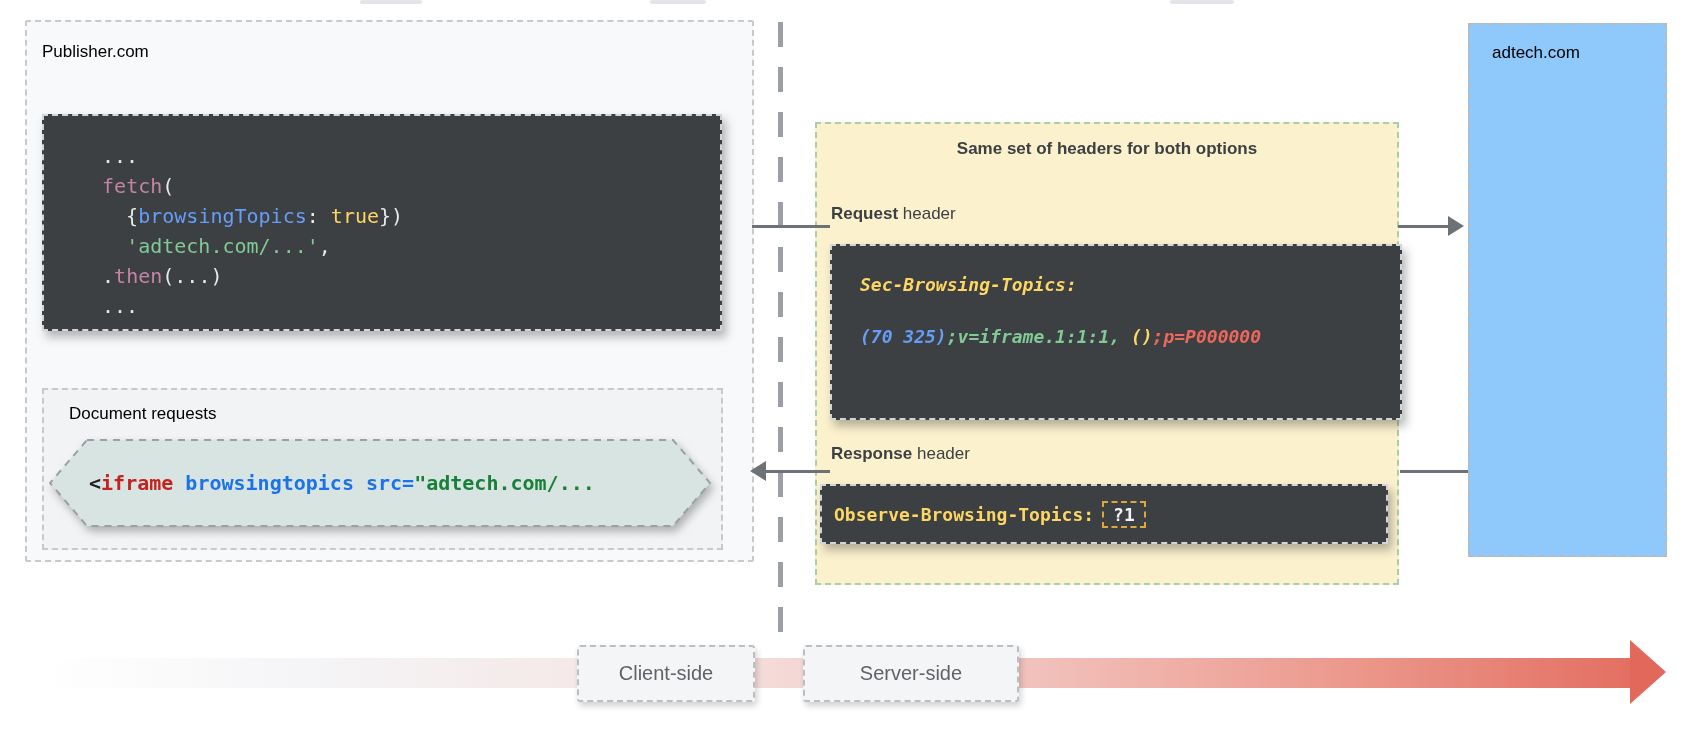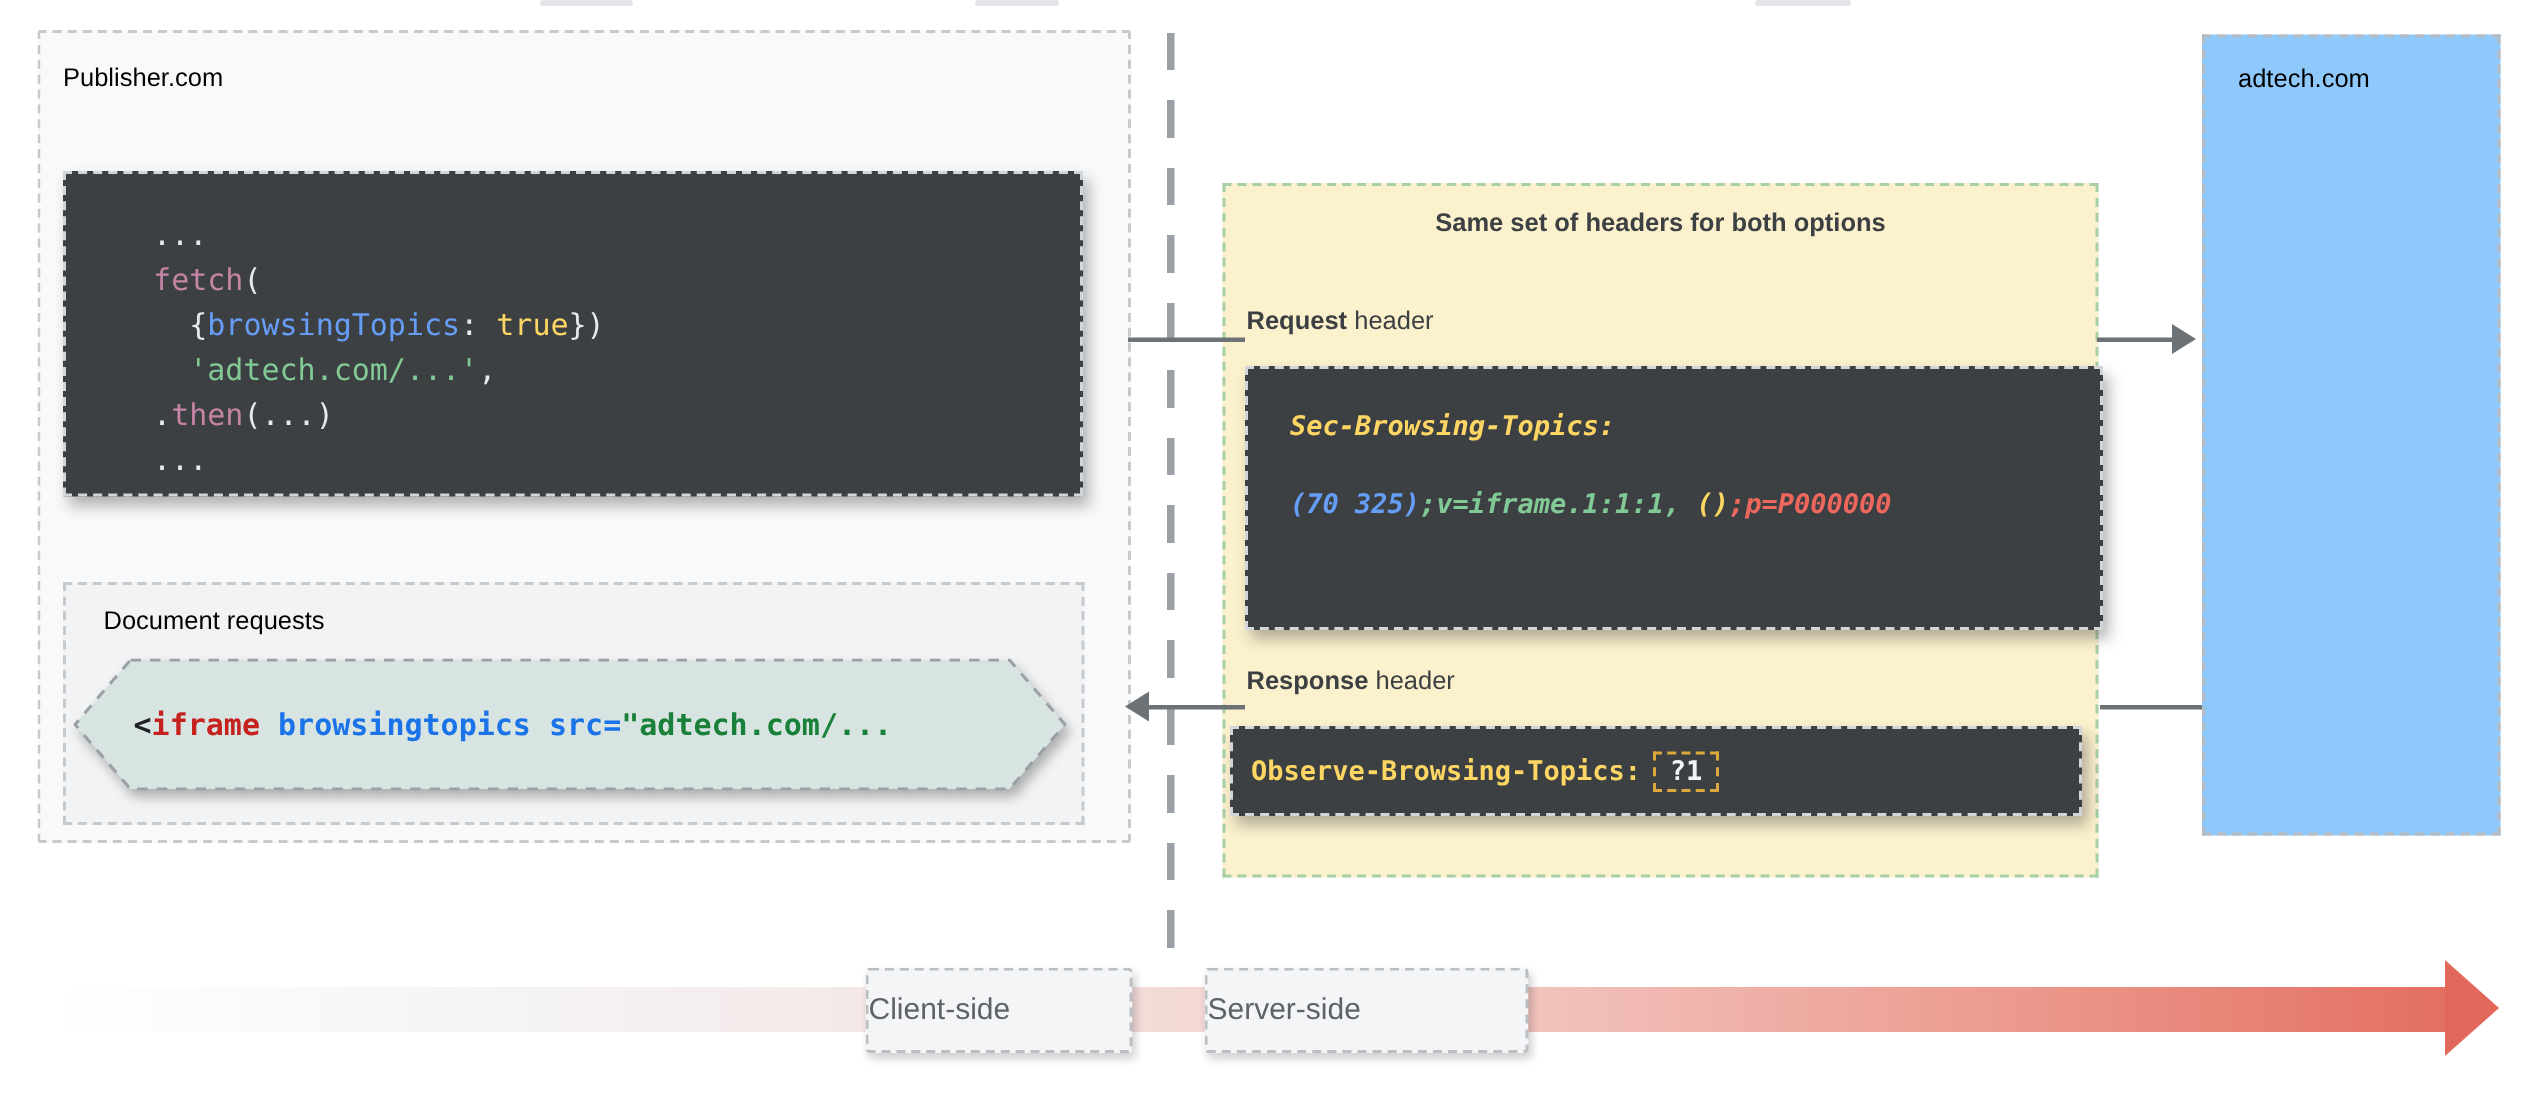--- a/index.html
+++ b/index.html
@@ -58,21 +58,21 @@
   .head-right{border-top:10px solid transparent;border-bottom:10px solid transparent;border-left:16px solid #6d7276;}
   .head-left{border-top:10px solid transparent;border-bottom:10px solid transparent;border-right:16px solid #6d7276;}
 
   
   .band{position:absolute;left:40px;top:658px;width:1592px;height:30px;
         background:linear-gradient(90deg,rgba(250,250,251,0) 0%,#f5f5f7 16%,#f4e6e4 38%,#f2c6c1 60%,#ec998d 82%,#e36f62 100%);}
   .band-head{position:absolute;left:1630px;top:640px;width:0;height:0;
              border-top:32px solid transparent;border-bottom:32px solid transparent;border-left:36px solid #e2685c;}
   .side-box{position:absolute;top:645px;height:57px;background:#f4f5f6;border:2px dashed #bbbfc3;
             border-radius:3px;box-shadow:2px 4px 6px rgba(0,0,0,.18);display:flex;align-items:center;
-            font-size:20px;color:#5f6368;box-sizing:border-box;}
+            justify-content:center;font-size:20px;color:#5f6368;box-sizing:border-box;}
 
   
   .c-white{color:#e8eaed;} .c-pink{color:#c584a4;} .c-green{color:#81c995;}
   .c-blue{color:#669df6;} .c-yellow{color:#fdd663;} .c-red{color:#ee675c;}
   .c-dark{color:#202124;} .c-lred{color:#c5221f;} .c-lblue{color:#1a73e8;} .c-lgreen{color:#188038;}
 </style>
 </head>
 <body>
 
 <div class="canvas">

